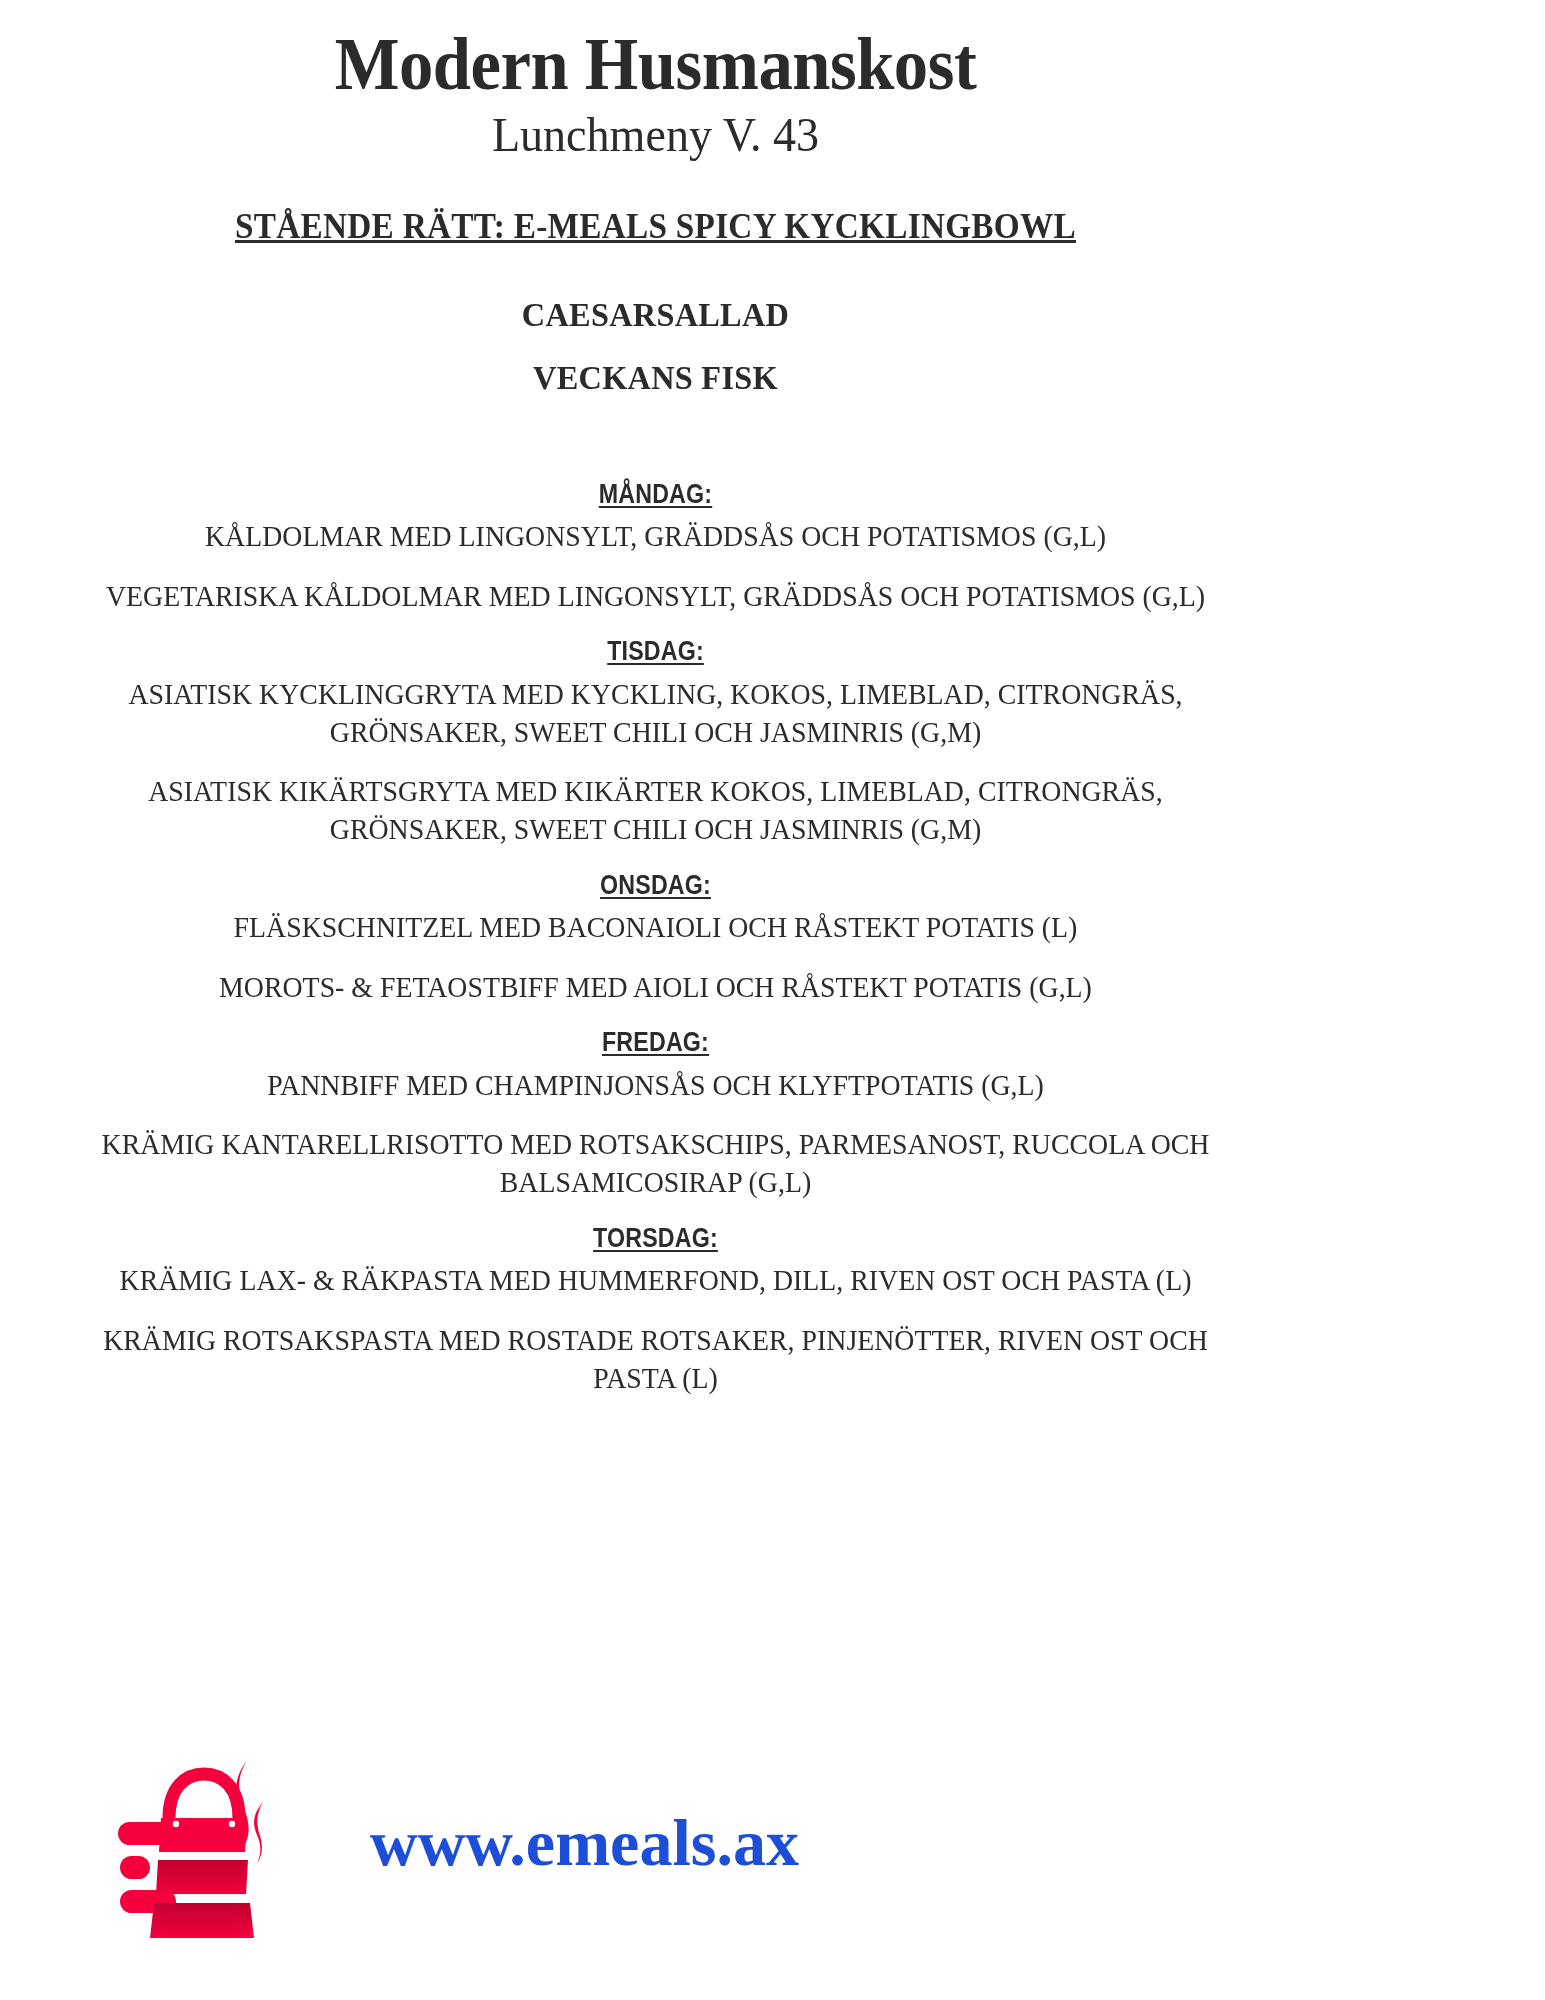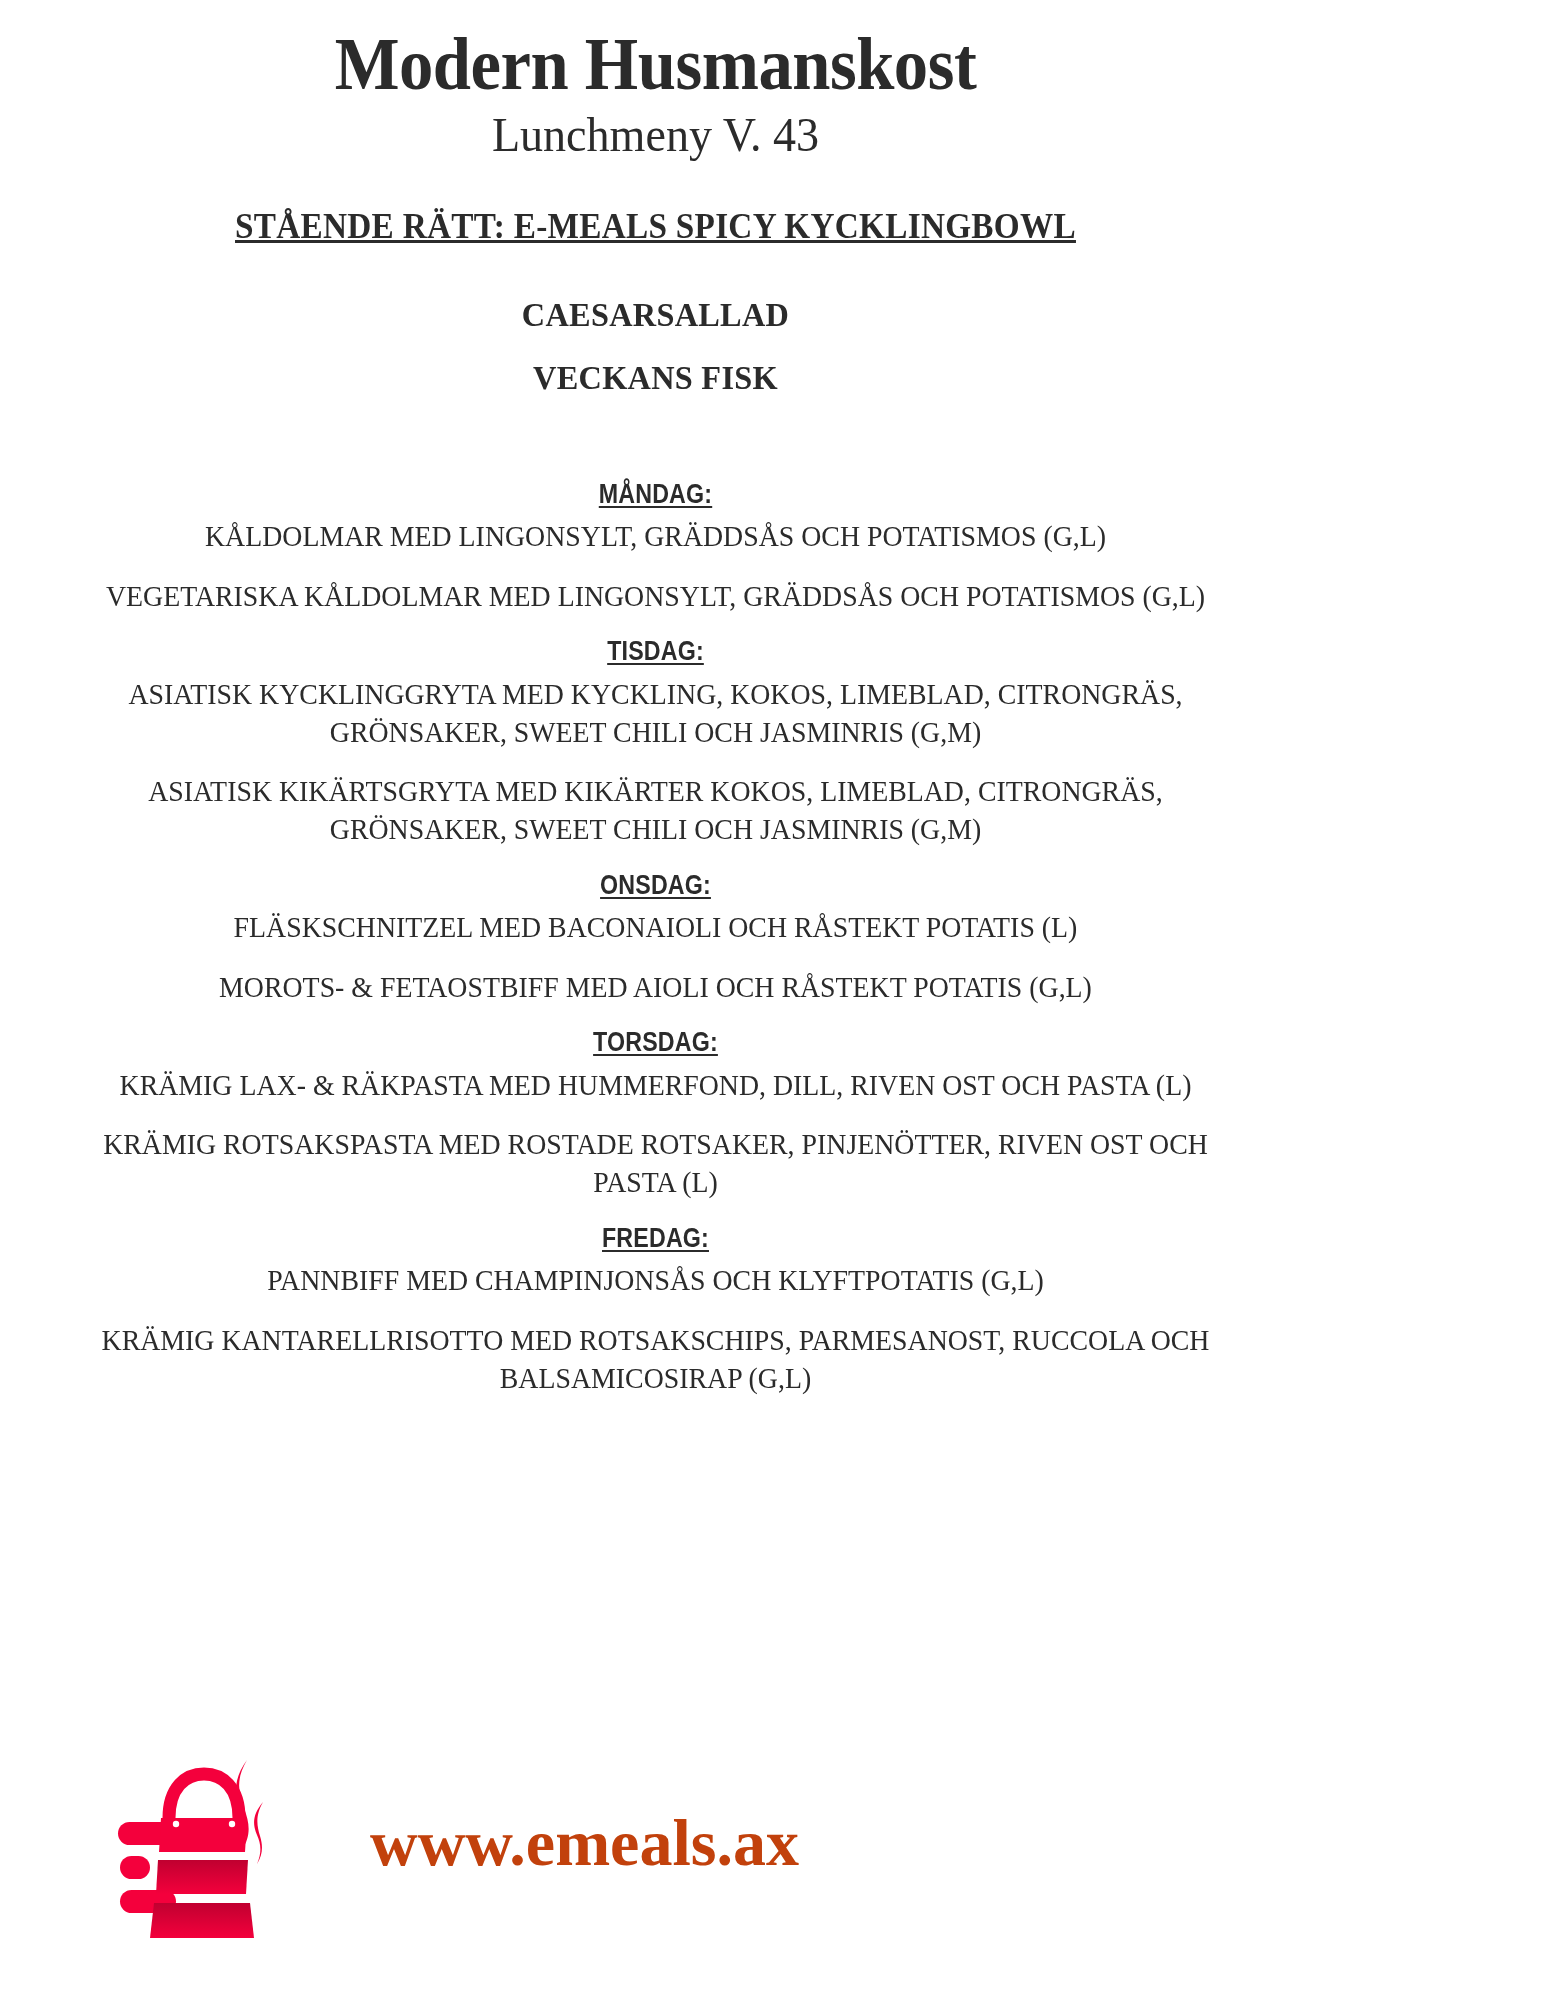--- a/index.html
+++ b/index.html
@@ -130,21 +130,21 @@
   .logo {
     width: 190px;
     height: 200px;
     flex: 0 0 auto;
   }
   .site-url {
     font-family: "Liberation Serif", serif;
     font-weight: bold;
     font-size: 66px;
     line-height: 1;
-    color: #c2410c;
+    color: #1d4ed8;
     margin-left: 66px;
     padding-bottom: 6px;
   }
 </style>
 </head>
 <body>
 
 <div class="page">
 
   <div class="masthead">
@@ -178,29 +178,29 @@
       <div class="day-dish spaced">ASIATISK KIKÄRTSGRYTA MED KIKÄRTER KOKOS, LIMEBLAD, CITRONGRÄS, GRÖNSAKER, SWEET CHILI OCH JASMINRIS (G,M)</div>
     </div>
 
     <div class="day-block">
       <div class="day-heading">ONSDAG:</div>
       <div class="day-dish">FLÄSKSCHNITZEL MED BACONAIOLI OCH RÅSTEKT POTATIS (L)</div>
       <div class="day-dish spaced">MOROTS- &amp; FETAOSTBIFF MED AIOLI OCH RÅSTEKT POTATIS (G,L)</div>
     </div>
 
     <div class="day-block">
+      <div class="day-heading">FREDAG:</div>
+      <div class="day-dish">PANNBIFF MED CHAMPINJONSÅS OCH KLYFTPOTATIS (G,L)</div>
+      <div class="day-dish spaced">KRÄMIG KANTARELLRISOTTO MED ROTSAKSCHIPS, PARMESANOST, RUCCOLA OCH BALSAMICOSIRAP (G,L)</div>
+    </div>
+
+    <div class="day-block">
       <div class="day-heading">TORSDAG:</div>
       <div class="day-dish">KRÄMIG LAX- &amp; RÄKPASTA MED HUMMERFOND, DILL, RIVEN OST OCH PASTA (L)</div>
       <div class="day-dish spaced">KRÄMIG ROTSAKSPASTA MED ROSTADE ROTSAKER, PINJENÖTTER, RIVEN OST OCH PASTA (L)</div>
-    </div>
-
-    <div class="day-block">
-      <div class="day-heading">FREDAG:</div>
-      <div class="day-dish">PANNBIFF MED CHAMPINJONSÅS OCH KLYFTPOTATIS (G,L)</div>
-      <div class="day-dish spaced">KRÄMIG KANTARELLRISOTTO MED ROTSAKSCHIPS, PARMESANOST, RUCCOLA OCH BALSAMICOSIRAP (G,L)</div>
     </div>
 
   </div>
 
   <div class="footer">
     <div class="logo">
       <svg viewBox="0 0 190 200" width="190" height="200" xmlns="http://www.w3.org/2000/svg" aria-hidden="true">
         <defs>
           <linearGradient id="gradBagBottom" x1="0" y1="0" x2="0" y2="1">
             <stop offset="0%" stop-color="#C00030"></stop>

